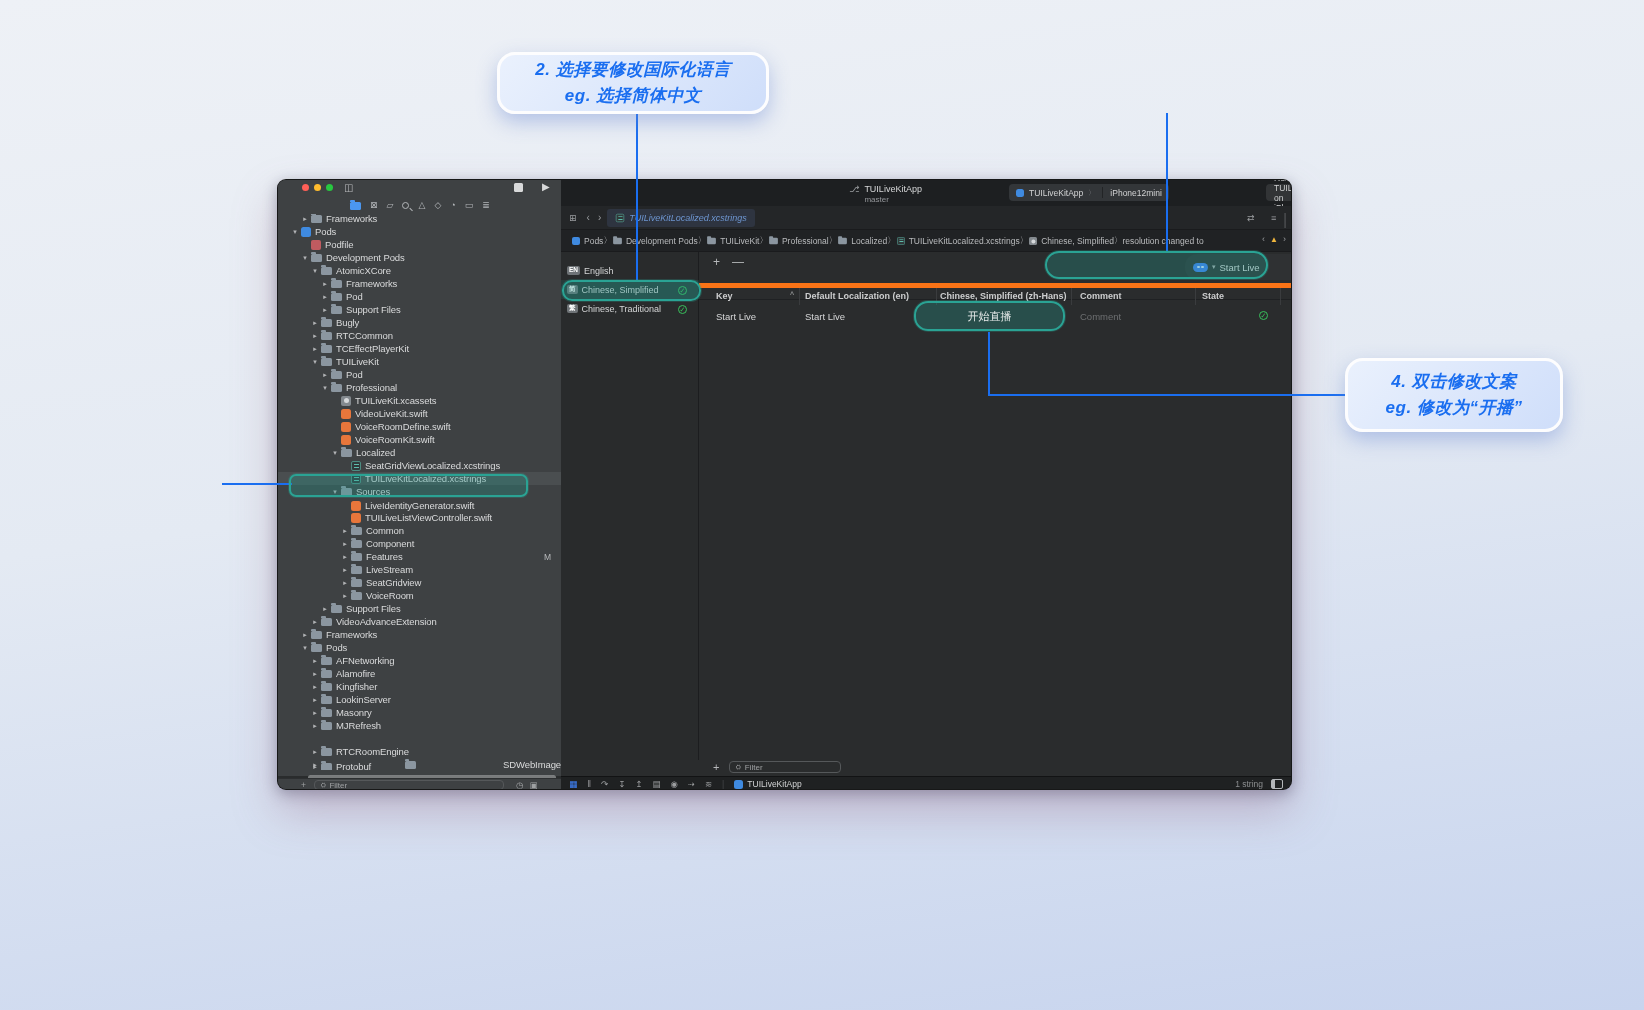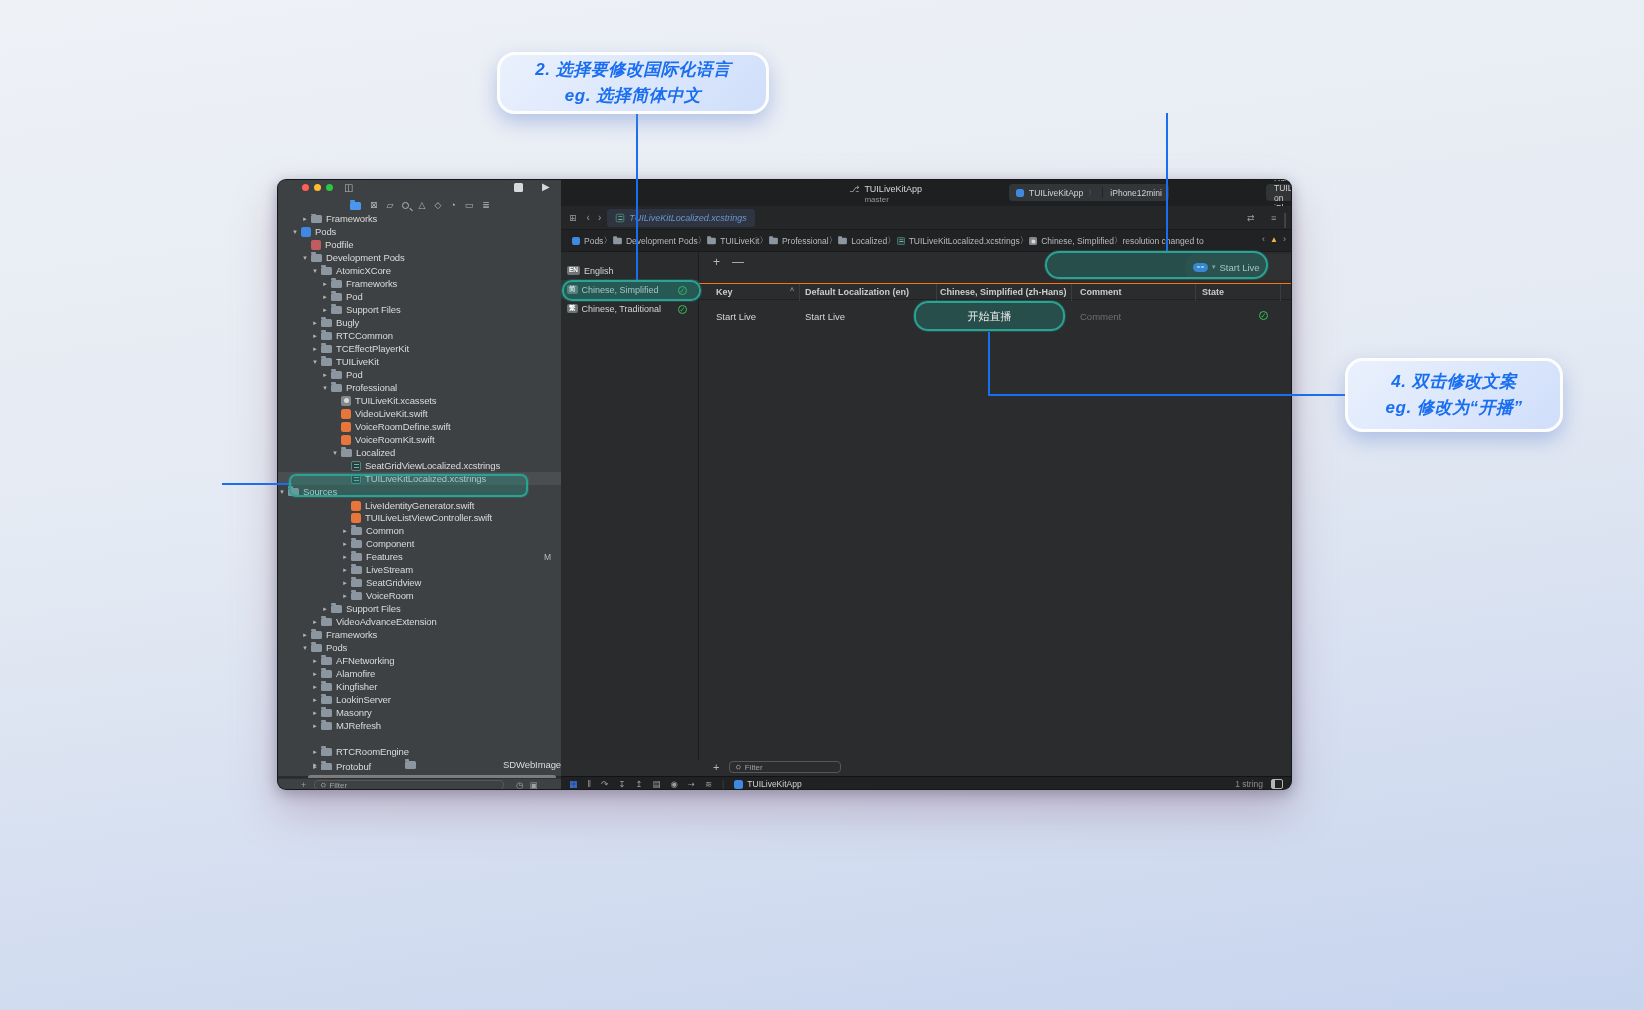--- a/index.html
+++ b/index.html
@@ -57,21 +57,21 @@
   .lcheck{position:absolute;right:12px;}
   .okc{width:9px;height:9px;border:1px solid #38c15c;border-radius:50%;color:#38c15c;font-size:7px;line-height:8px;text-align:center;display:inline-block;}
   
   .ed-tools{position:absolute;left:421px;top:72px;width:594px;height:31px;background:#2a2c2d;}
   .tbtn{position:absolute;top:3px;color:#b6b8ba;font-size:12px;}
   .searchbox{position:absolute;left:486px;top:2px;width:221px;height:26px;background:#2f3133;border-radius:12px;display:flex;align-items:center;padding-left:8px;gap:4px;}
   .token{width:15px;height:9px;border-radius:5px;background:#3f7df0;display:flex;align-items:center;justify-content:center;gap:1.5px;flex:none;}
   .token i{width:2.5px;height:2.5px;border-radius:50%;background:#cfe0ff;display:block;}
   .searchbox .chv{color:#a9abad;font-size:7px;}
   .searchbox .val{color:#d8d9da;font-size:9.5px;}
-  .thead{position:absolute;left:421px;top:103px;width:594px;height:17px;background:#2a2c2d;border-top:1px solid #f97316;border-bottom:1px solid #1f2123;
+  .thead{position:absolute;left:421px;top:103px;width:594px;height:17px;background:#2a2c2d;border-top:5px solid #f97316;border-bottom:1px solid #1f2123;
          font-size:9px;font-weight:700;color:#cccdce;padding-left:20px;}
   .th{position:absolute;top:3px;}
   .vsep{position:absolute;top:0;width:1px;background:#3a3c3e;}
   .drow{position:absolute;left:421px;top:121px;width:594px;height:32px;font-size:9.5px;color:#d6d7d8;}
   .cell{position:absolute;top:10px;}
   .ph{color:#6d6f71;}
   .ed-filter{position:absolute;left:421px;top:578px;width:594px;height:18px;background:#2a2c2d;display:flex;align-items:center;}
   
   .dbg{position:absolute;left:283px;top:596px;width:732px;height:15px;background:#1f2122;border-top:1px solid #121314;
        display:flex;align-items:center;gap:10px;padding-left:8px;color:#9c9ea0;font-size:8.5px;}
@@ -231,21 +231,21 @@
           <div class="trow" style="top: 253px; padding-left: 63px;">
             <span class="chev"></span>
             <span class="ic ic-xcstrings"></span>
             <span class="lbl">SeatGridViewLocalized.xcstrings</span>
           </div>
           <div class="trow sel" style="top: 266px; padding-left: 63px;">
             <span class="chev"></span>
             <span class="ic ic-xcstrings"></span>
             <span class="lbl">TUILiveKitLocalized.xcstrings</span>
           </div>
-          <div class="trow" style="top: 279px; ">
+          <div class="trow" style="top: 279px; padding-left: 53px;">
             <span class="chev">▾</span>
             <span class="fold"></span>
             <span class="lbl">Sources</span>
           </div>
           <div class="trow" style="top: 292px; padding-left: 63px; align-items: flex-end;">
             <span class="chev"></span>
             <span class="ic ic-swift"></span>
             <span class="lbl">LiveIdentityGenerator.swift</span>
           </div>
           <div class="trow" style="top: 305px; padding-left: 63px;">

